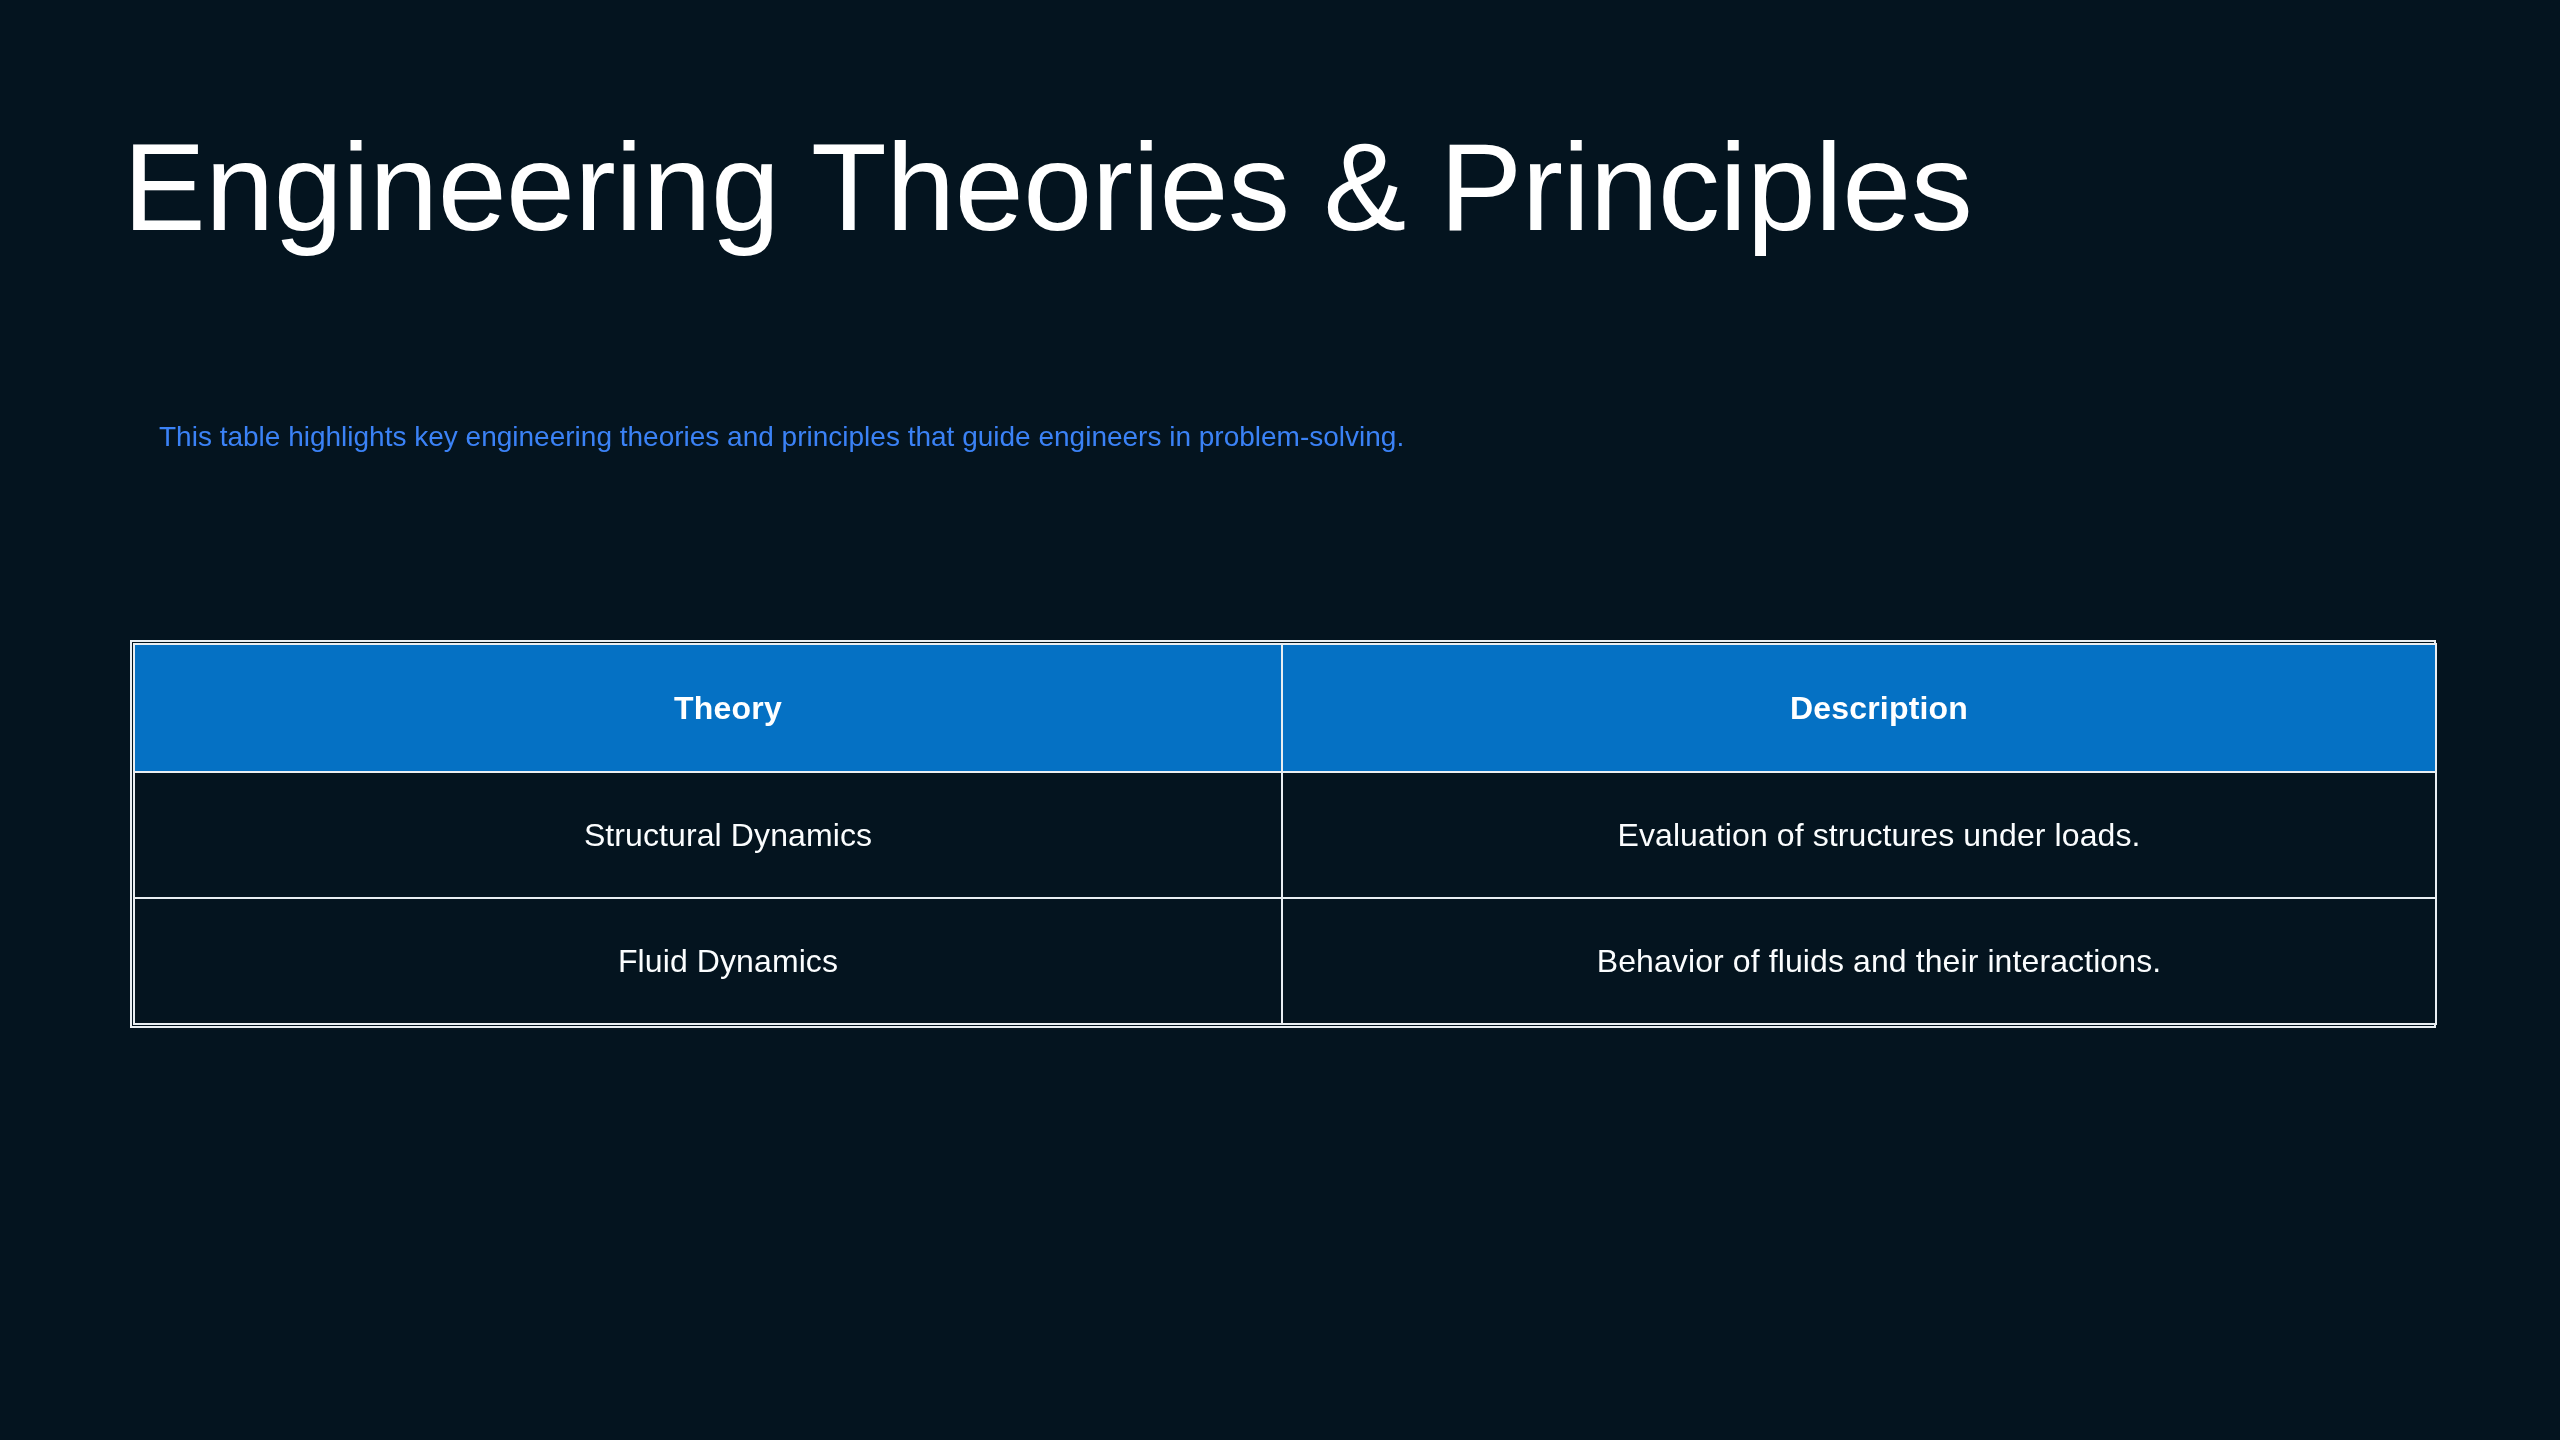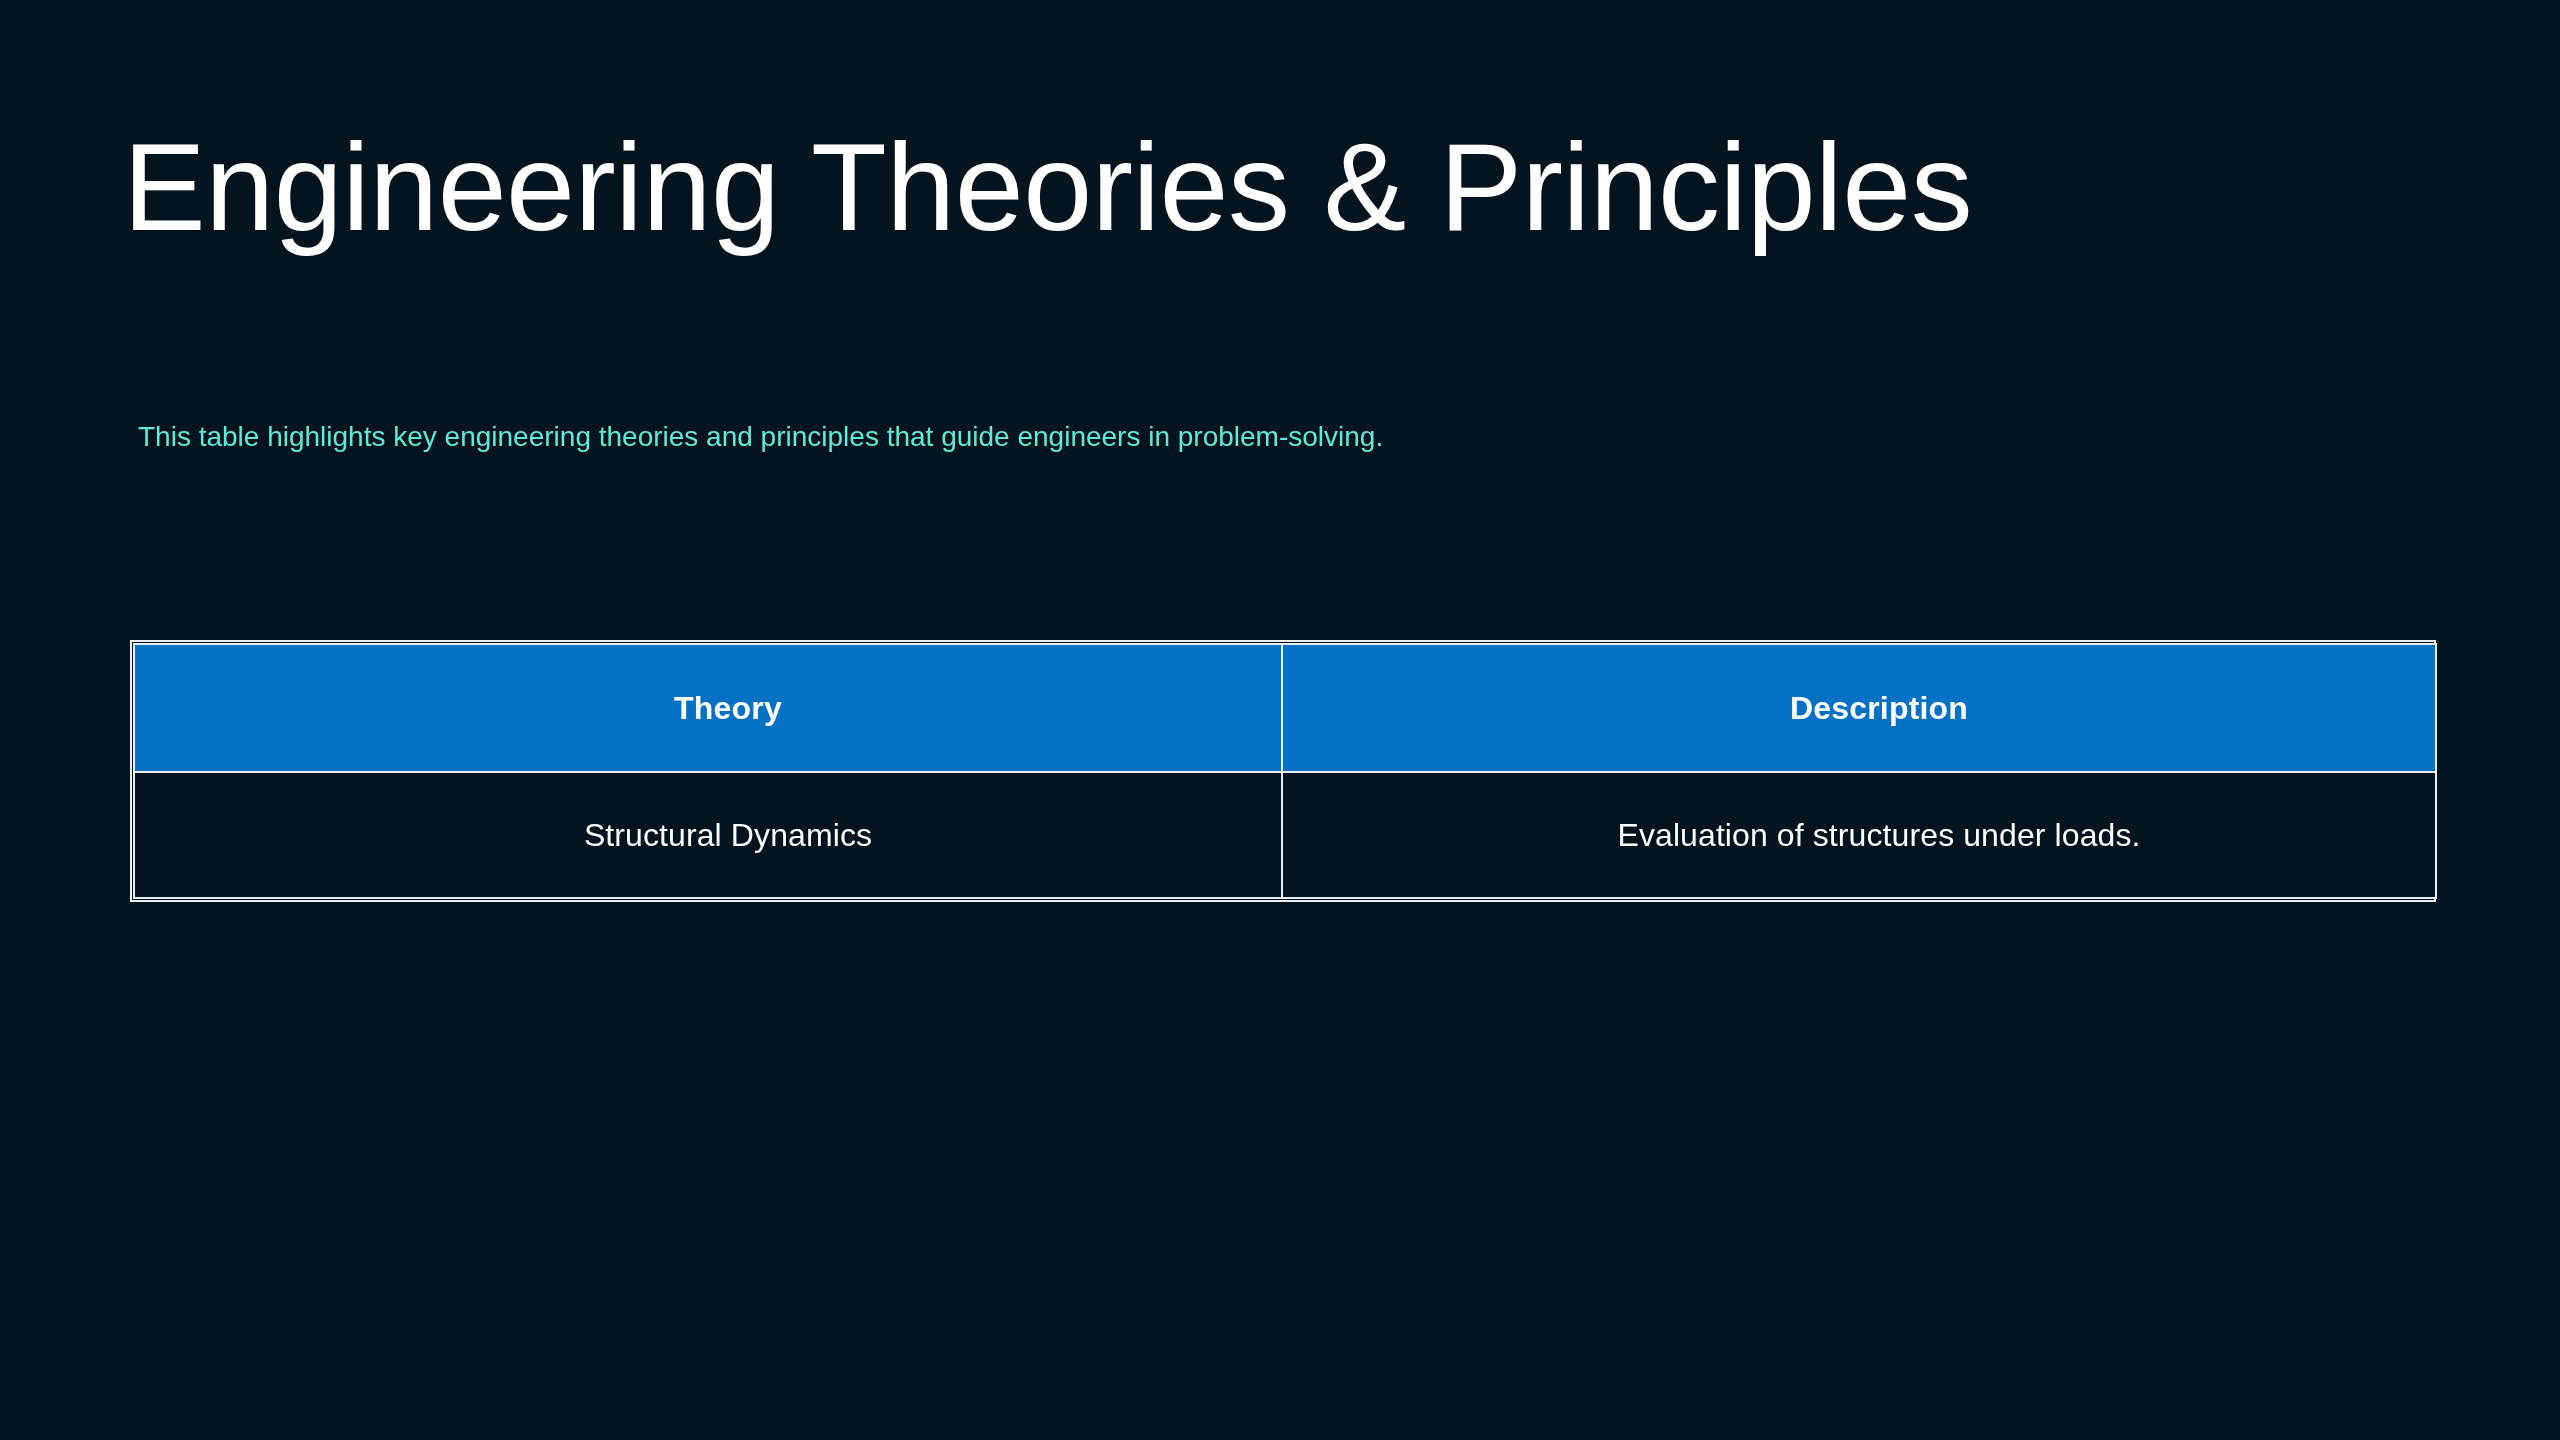--- a/index.html
+++ b/index.html
@@ -33,26 +33,26 @@
     font-weight: 300;
     line-height: 1.08;
     letter-spacing: -0.5px;
     color: #ffffff;
     white-space: nowrap;
   }
 
   
   .slide-subtitle {
     position: absolute;
-    left: 135px;
+    left: 156px;
     top: 414px;
     font-size: 28px;
     font-weight: 400;
     line-height: 1.4;
-    color: #5eead4;
+    color: #3b82f6;
     white-space: nowrap;
   }
 
   
   .table-wrap {
     position: absolute;
     left: 128px;
     top: 638px;
     width: 2306px;
     border: 2px solid #e9eef2;
@@ -112,17 +112,21 @@
         <tr>
           <th>Theory</th>
           <th>Description</th>
         </tr>
       </thead>
       <tbody>
         <tr>
           <td>Structural Dynamics</td>
           <td>Evaluation of structures under loads.</td>
         </tr>
+        <tr>
+          <td>Fluid Dynamics</td>
+          <td>Behavior of fluids and their interactions.</td>
+        </tr>
       </tbody>
     </table>
   </div>
 
 </div>
 
 </body></html>

